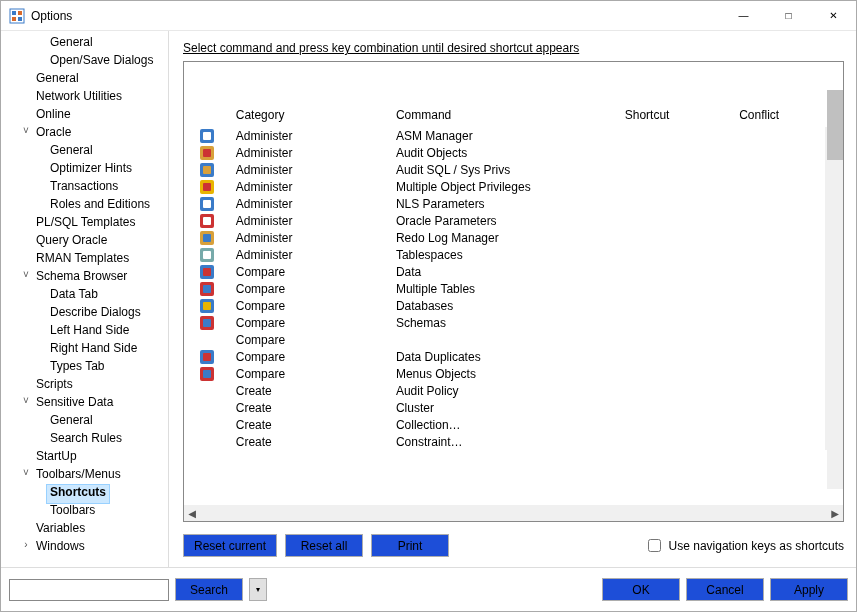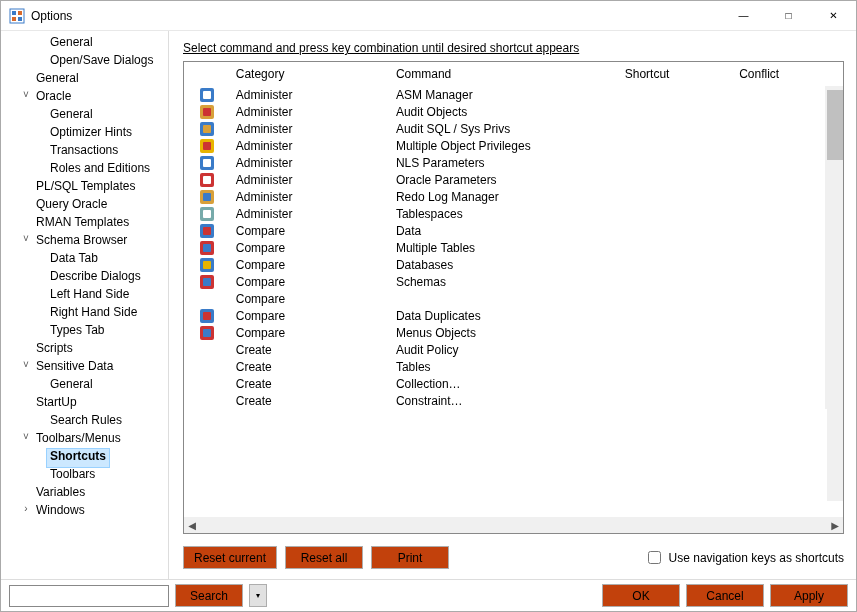--- a/index.html
+++ b/index.html
@@ -110,20 +110,21 @@
   }
   .grid-scroll {
     flex: 1;
     overflow: hidden;
     position: relative;
   }
   .grid {
     width: 100%;
     border-collapse: collapse;
     table-layout: fixed;
+    margin-top: 41px;
   }
   .grid th {
     text-align: left;
     font-weight: normal;
     padding: 4px 6px;
     background: #fff;
     height: 24px;
   }
   .grid td {
     padding: 0 6px;
@@ -176,36 +177,36 @@
   .btn-row {
     display: flex;
     align-items: center;
     gap: 8px;
     margin-top: 12px;
   }
   .btn {
     min-width: 78px;
     height: 23px;
     border: 1px solid #adadad;
-    background: #c2410c;
+    background: #1d4ed8;
     font: inherit;
     padding: 0 10px;
     cursor: pointer;
   }
 
   .checkbox-row {
     display: flex;
     align-items: center;
     gap: 8px;
     margin-left: auto;
   }
   .checkbox-row input { margin:0; }
 
   .footer {
-    height: 32px;
+    height: 44px;
     border-top: 1px solid #ddd;
     display: flex;
     align-items: center;
     padding: 0 8px;
     gap: 6px;
   }
   .search-input {
     width: 160px;
     height: 22px;
     border: 1px solid #888;
@@ -258,20 +259,28 @@
           </div>
           <div class="tree-row indent-2">
             <span class="tree-toggle"></span>
             <span class="tree-label">Open/Save Dialogs</span>
           </div>
           <div class="tree-row indent-1">
             <span class="tree-toggle"></span>
             <span class="tree-label">General</span>
           </div>
           <div class="tree-row indent-1">
+            <span class="tree-toggle"></span>
+            <span class="tree-label">Network Utilities</span>
+          </div>
+          <div class="tree-row indent-1">
+            <span class="tree-toggle"></span>
+            <span class="tree-label">Online</span>
+          </div>
+          <div class="tree-row indent-1">
             <span class="tree-toggle">˅</span>
             <span class="tree-label">Oracle</span>
           </div>
           <div class="tree-row indent-2">
             <span class="tree-toggle"></span>
             <span class="tree-label">General</span>
           </div>
           <div class="tree-row indent-2">
             <span class="tree-toggle"></span>
             <span class="tree-label">Optimizer Hints</span>
@@ -325,27 +334,27 @@
             <span class="tree-label">Scripts</span>
           </div>
           <div class="tree-row indent-1">
             <span class="tree-toggle">˅</span>
             <span class="tree-label">Sensitive Data</span>
           </div>
           <div class="tree-row indent-2">
             <span class="tree-toggle"></span>
             <span class="tree-label">General</span>
           </div>
+          <div class="tree-row indent-2">
+            <span class="tree-toggle"></span>
+            <span class="tree-label">Search Rules</span>
+          </div>
           <div class="tree-row indent-1">
             <span class="tree-toggle"></span>
             <span class="tree-label">StartUp</span>
-          </div>
-          <div class="tree-row indent-2">
-            <span class="tree-toggle"></span>
-            <span class="tree-label">Search Rules</span>
           </div>
           <div class="tree-row indent-1">
             <span class="tree-toggle">˅</span>
             <span class="tree-label">Toolbars/Menus</span>
           </div>
           <div class="tree-row indent-2">
             <span class="tree-toggle"></span>
             <span class="tree-label selected">Shortcuts</span>
           </div>
           <div class="tree-row indent-2">
@@ -554,21 +563,21 @@
                   <td class="icon-cell"></td>
                   <td>Create</td>
                   <td>Audit Policy</td>
                   <td></td>
                   <td></td>
                   <td></td>
                 </tr>
                 <tr>
                   <td class="icon-cell"></td>
                   <td>Create</td>
-                  <td>Tables</td>
+                  <td>Cluster</td>
                   <td></td>
                   <td></td>
                   <td></td>
                 </tr>
                 <tr>
                   <td class="icon-cell"></td>
                   <td>Create</td>
                   <td>Collection…</td>
                   <td></td>
                   <td></td>

